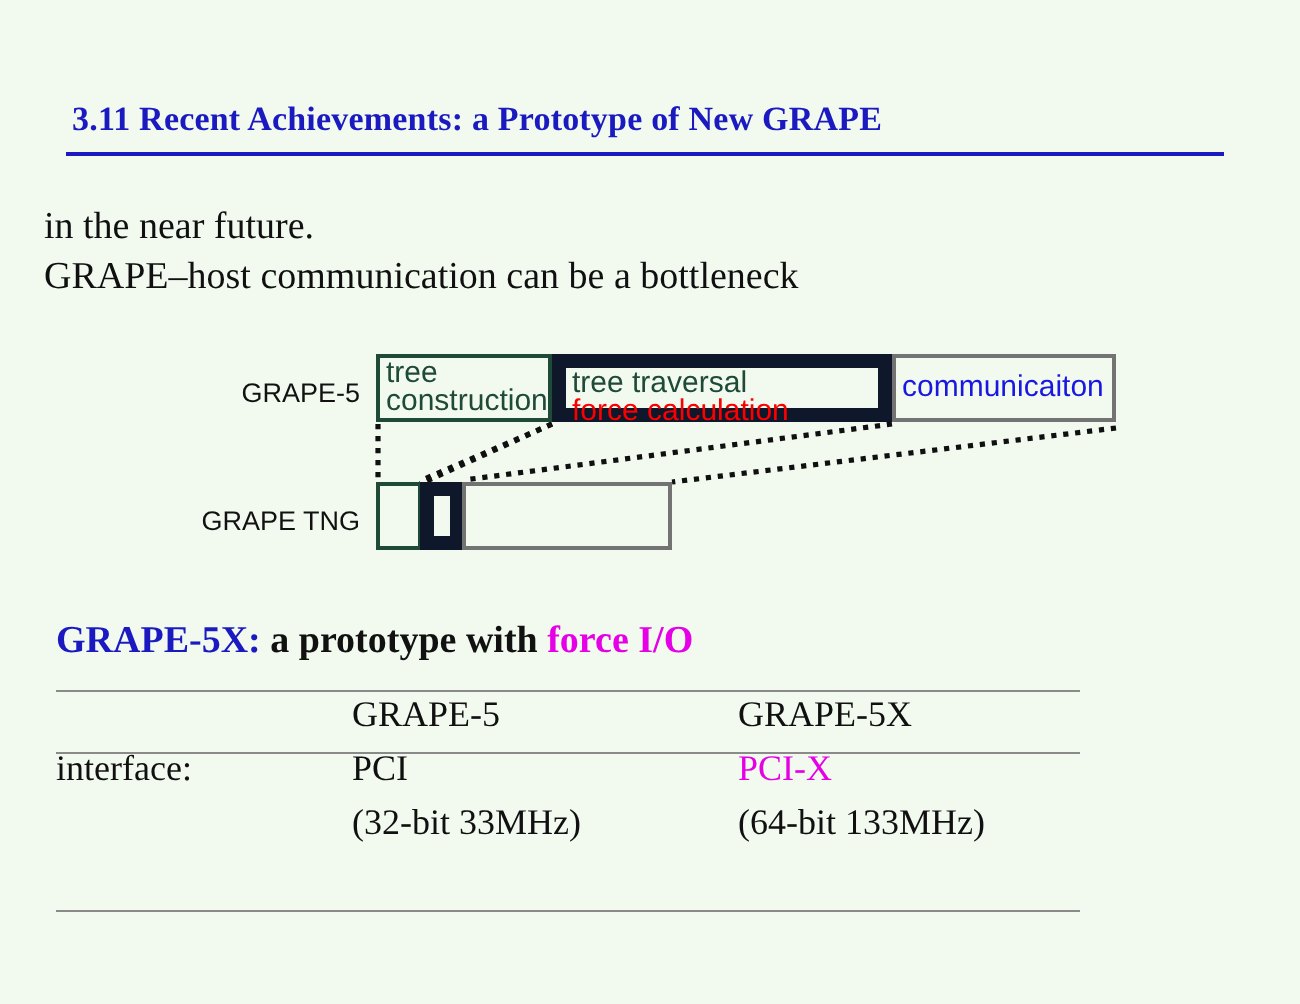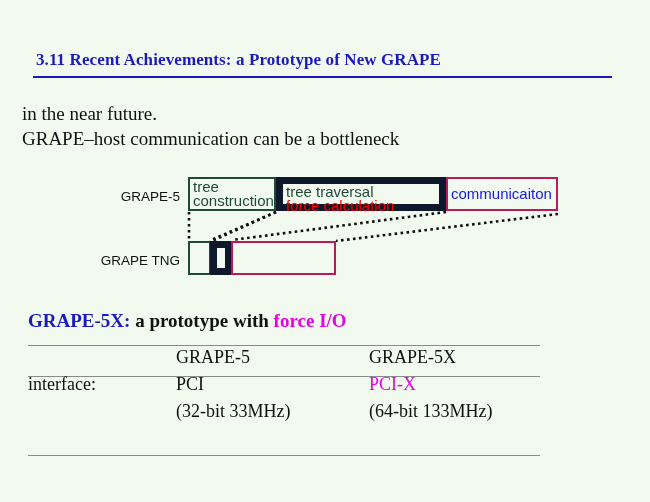--- a/index.html
+++ b/index.html
@@ -81,21 +81,21 @@
   .tbox .txt {
     position: absolute;
     font-family: Liberation Sans, sans-serif;
     font-size: 15px;
     line-height: 14.5px;
     white-space: nowrap;
     left: 3px;
   }
   .c-green  { border: 2px solid #204a38; }
   .c-red    { border: 7px solid #0f172a; }
-  .c-blue   { border: 2px solid #be185d; }
+  .c-blue   { border: 2px solid #737373; }
   .t-green  { color: #204a38; }
   .t-red    { color: #fb0000; }
   .t-blue   { color: #1818e0; }
 
   
   #box-tree-construction { left: 188px; top: 9px; width: 88px;  height: 34px; }
   #box-tree-traversal    { left: 276px; top: 9px; width: 170px; height: 34px; }
   #box-communication     { left: 446px; top: 9px; width: 112px; height: 34px; }
   
   #box-tng-construction  { left: 188px; top: 73px; width: 23px; height: 34px; }

